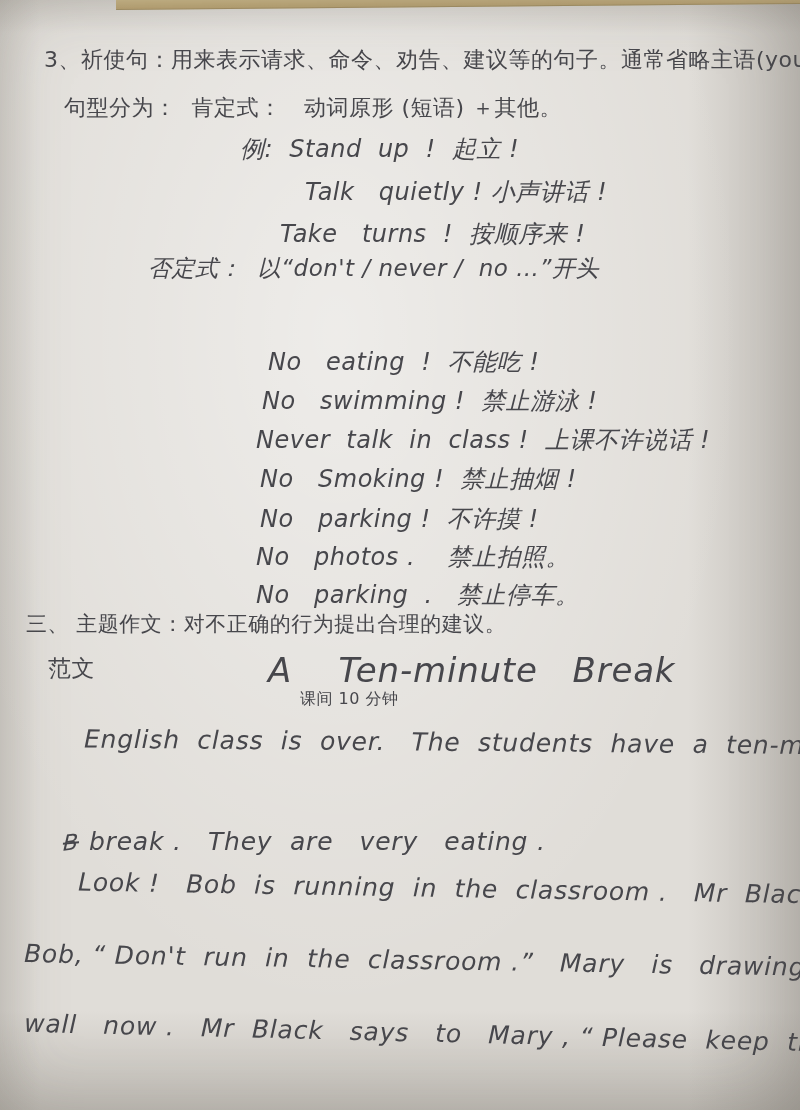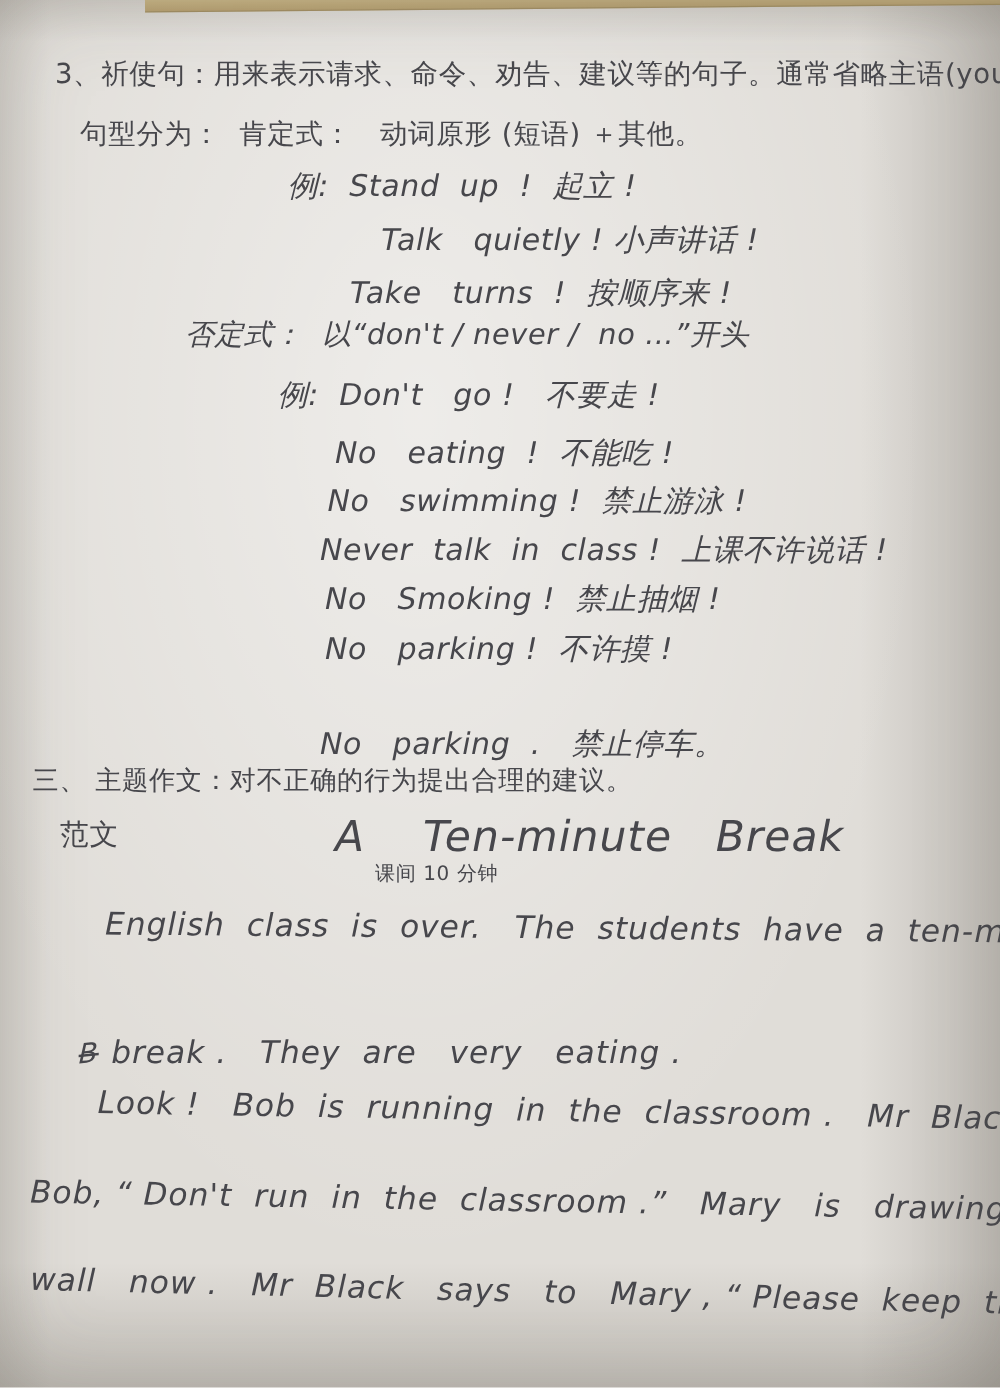--- a/index.html
+++ b/index.html
@@ -40,32 +40,32 @@
 </style>
 </head>
 <body>
 
 <div class="paper">
   <div class="desk-edge"></div>
 
   <div class="line cn" style="left:44px;top:48px;">3、祈使句：用来表示请求、命令、劝告、建议等的句子。通常省略主语(you),</div>
   <div class="line cn" style="left:64px;top:96px;">句型分为：  肯定式：   动词原形 (短语) ＋其他。</div>
 
-  <div class="line hand" style="left:230px;top:136px;text-align:center;">例:  Stand  up  !  起立 !</div>
+  <div class="line hand" style="left:240px;top:136px;text-align:center;">例:  Stand  up  !  起立 !</div>
   <div class="line hand" style="left:276px;top:179px;margin-left:29px;">Talk   quietly ! 小声讲话 !</div>
   <div class="line hand" style="left:280px;top:221px;">Take   turns  !  按顺序来 !</div>
 
   <div class="line hand" style="left:148px;top:256px;font-size:23px;">否定式：  以“don't / never /  no …”开头</div>
 
-  <div class="line hand" style="left:222px;top:303px;">例:  Don't   go !   不要走 !</div>
   <div class="line hand" style="left:268px;top:349px;">No   eating  !  不能吃 !</div>
   <div class="line hand" style="left:262px;top:388px;">No   swimming !  禁止游泳 !</div>
   <div class="line hand" style="left:256px;top:427px;">Never  talk  in  class !  上课不许说话 !</div>
   <div class="line hand" style="left:260px;top:466px;">No   Smoking !  禁止抽烟 !</div>
   <div class="line hand" style="left:260px;top:506px;">No   parking !  不许摸 !</div>
+  <div class="line hand" style="left:256px;top:544px;">No   photos .    禁止拍照。</div>
   <div class="line hand" style="left:256px;top:582px;">No   parking  .   禁止停车。</div>
 
   <div class="line cn" style="left:26px;top:613px;font-size:21px;">三、 主题作文：对不正确的行为提出合理的建议。</div>
   <div class="line cn" style="left:48px;top:656px;font-size:23px;">范文</div>
   <div class="line essay" style="left:268px;top:652px;font-size:34px;">A    Ten-minute   Break</div>
   <div class="line cn" style="left:300px;top:690px;font-size:16px;">课间 10 分钟</div>
 
   <div class="line essay" style="left:84px;top:729px;transform:rotate(0.5deg);">English  class  is  over.   The  students  have  a  ten-minute</div>
   <div class="line essay" style="left:28px;top:800px;">
     <span class="strike">B</span><span>break .   They  are   very   eating .</span>

